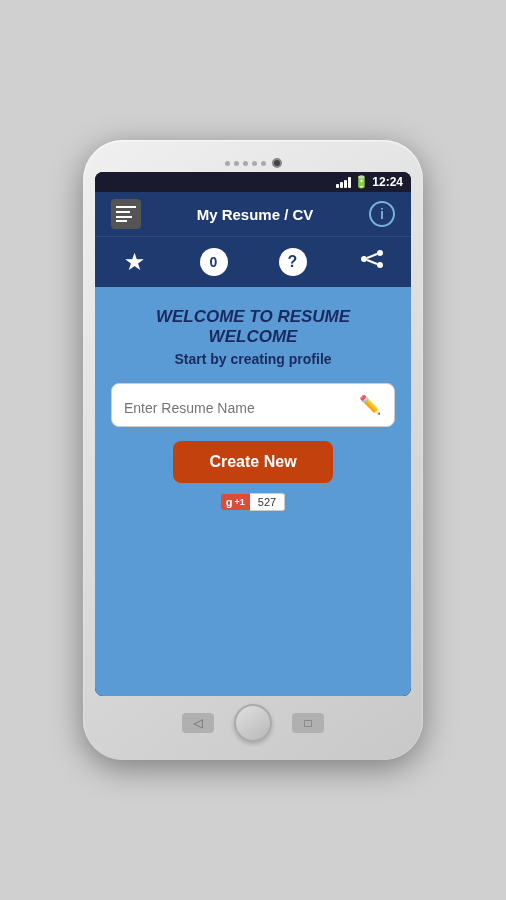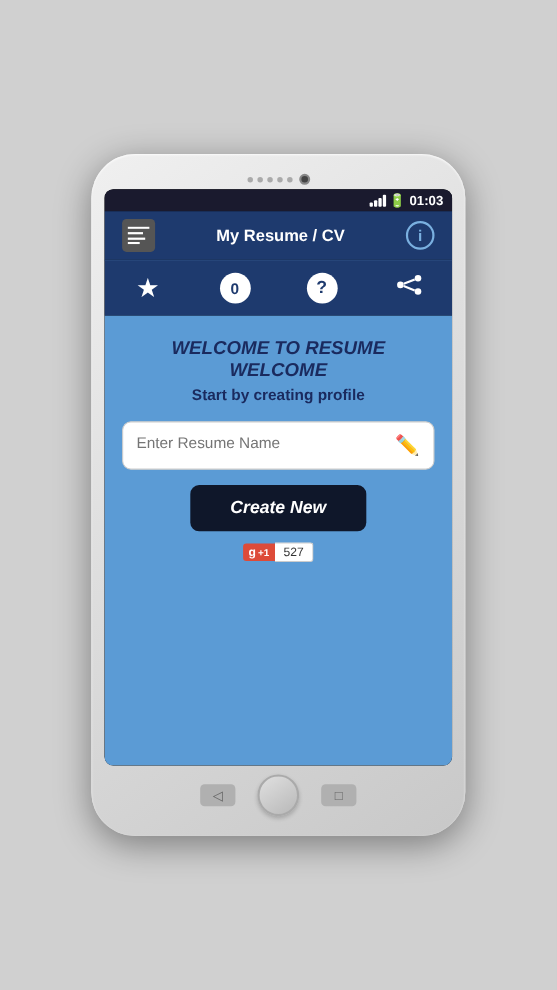--- a/index.html
+++ b/index.html
@@ -204,50 +204,49 @@
       text-align: left;
       margin-bottom: 16px;
     }
 
     .resume-input-container {
       background: white;
       border-radius: 8px;
       border: 1px solid #ccc;
       width: 100%;
       display: flex;
-      align-items: flex-start;
+      align-items: flex-end;
       padding: 10px 12px;
       margin-bottom: 14px;
     }
 
     .resume-input {
       flex: 1;
       border: none;
       outline: none;
       font-size: 14px;
       color: #999;
       background: transparent;
     }
 
     .pencil-icon {
       font-size: 18px;
       color: #5b9bd5;
     }
 
     .create-button {
-      background: #0f172a;
+      background: #c2410c;
       color: white;
       border: none;
       border-radius: 8px;
       padding: 12px 36px;
       font-size: 16px;
       font-weight: bold;
       cursor: pointer;
       margin-bottom: 10px;
-      font-style: italic;
     }
 
     .google-plus-badge {
       display: flex;
       align-items: center;
       gap: 0;
     }
 
     .gplus-btn {
       background: #dd4b39;
@@ -324,21 +323,21 @@
 
     <div class="status-bar">
       <div class="status-icons">
         <div class="signal-bars">
           <div class="signal-bar" style="height:4px;"></div>
           <div class="signal-bar" style="height:6px;"></div>
           <div class="signal-bar" style="height:8px;"></div>
           <div class="signal-bar" style="height:11px;"></div>
         </div>
         <span style="font-size:12px;">🔋</span>
-        <span style="font-size:12px; font-weight:bold;">01:03</span>
+        <span style="font-size:12px; font-weight:bold;">12:24</span>
       </div>
     </div>
 
     <div class="app-header">
       <div class="app-header-logo">
         <svg width="20" height="16" viewBox="0 0 20 16">
           <rect x="0" y="0" width="20" height="2" fill="white"></rect>
           <rect x="0" y="5" width="14" height="2" fill="white"></rect>
           <rect x="0" y="10" width="16" height="2" fill="white"></rect>
           <rect x="0" y="14" width="11" height="2" fill="white"></rect>

